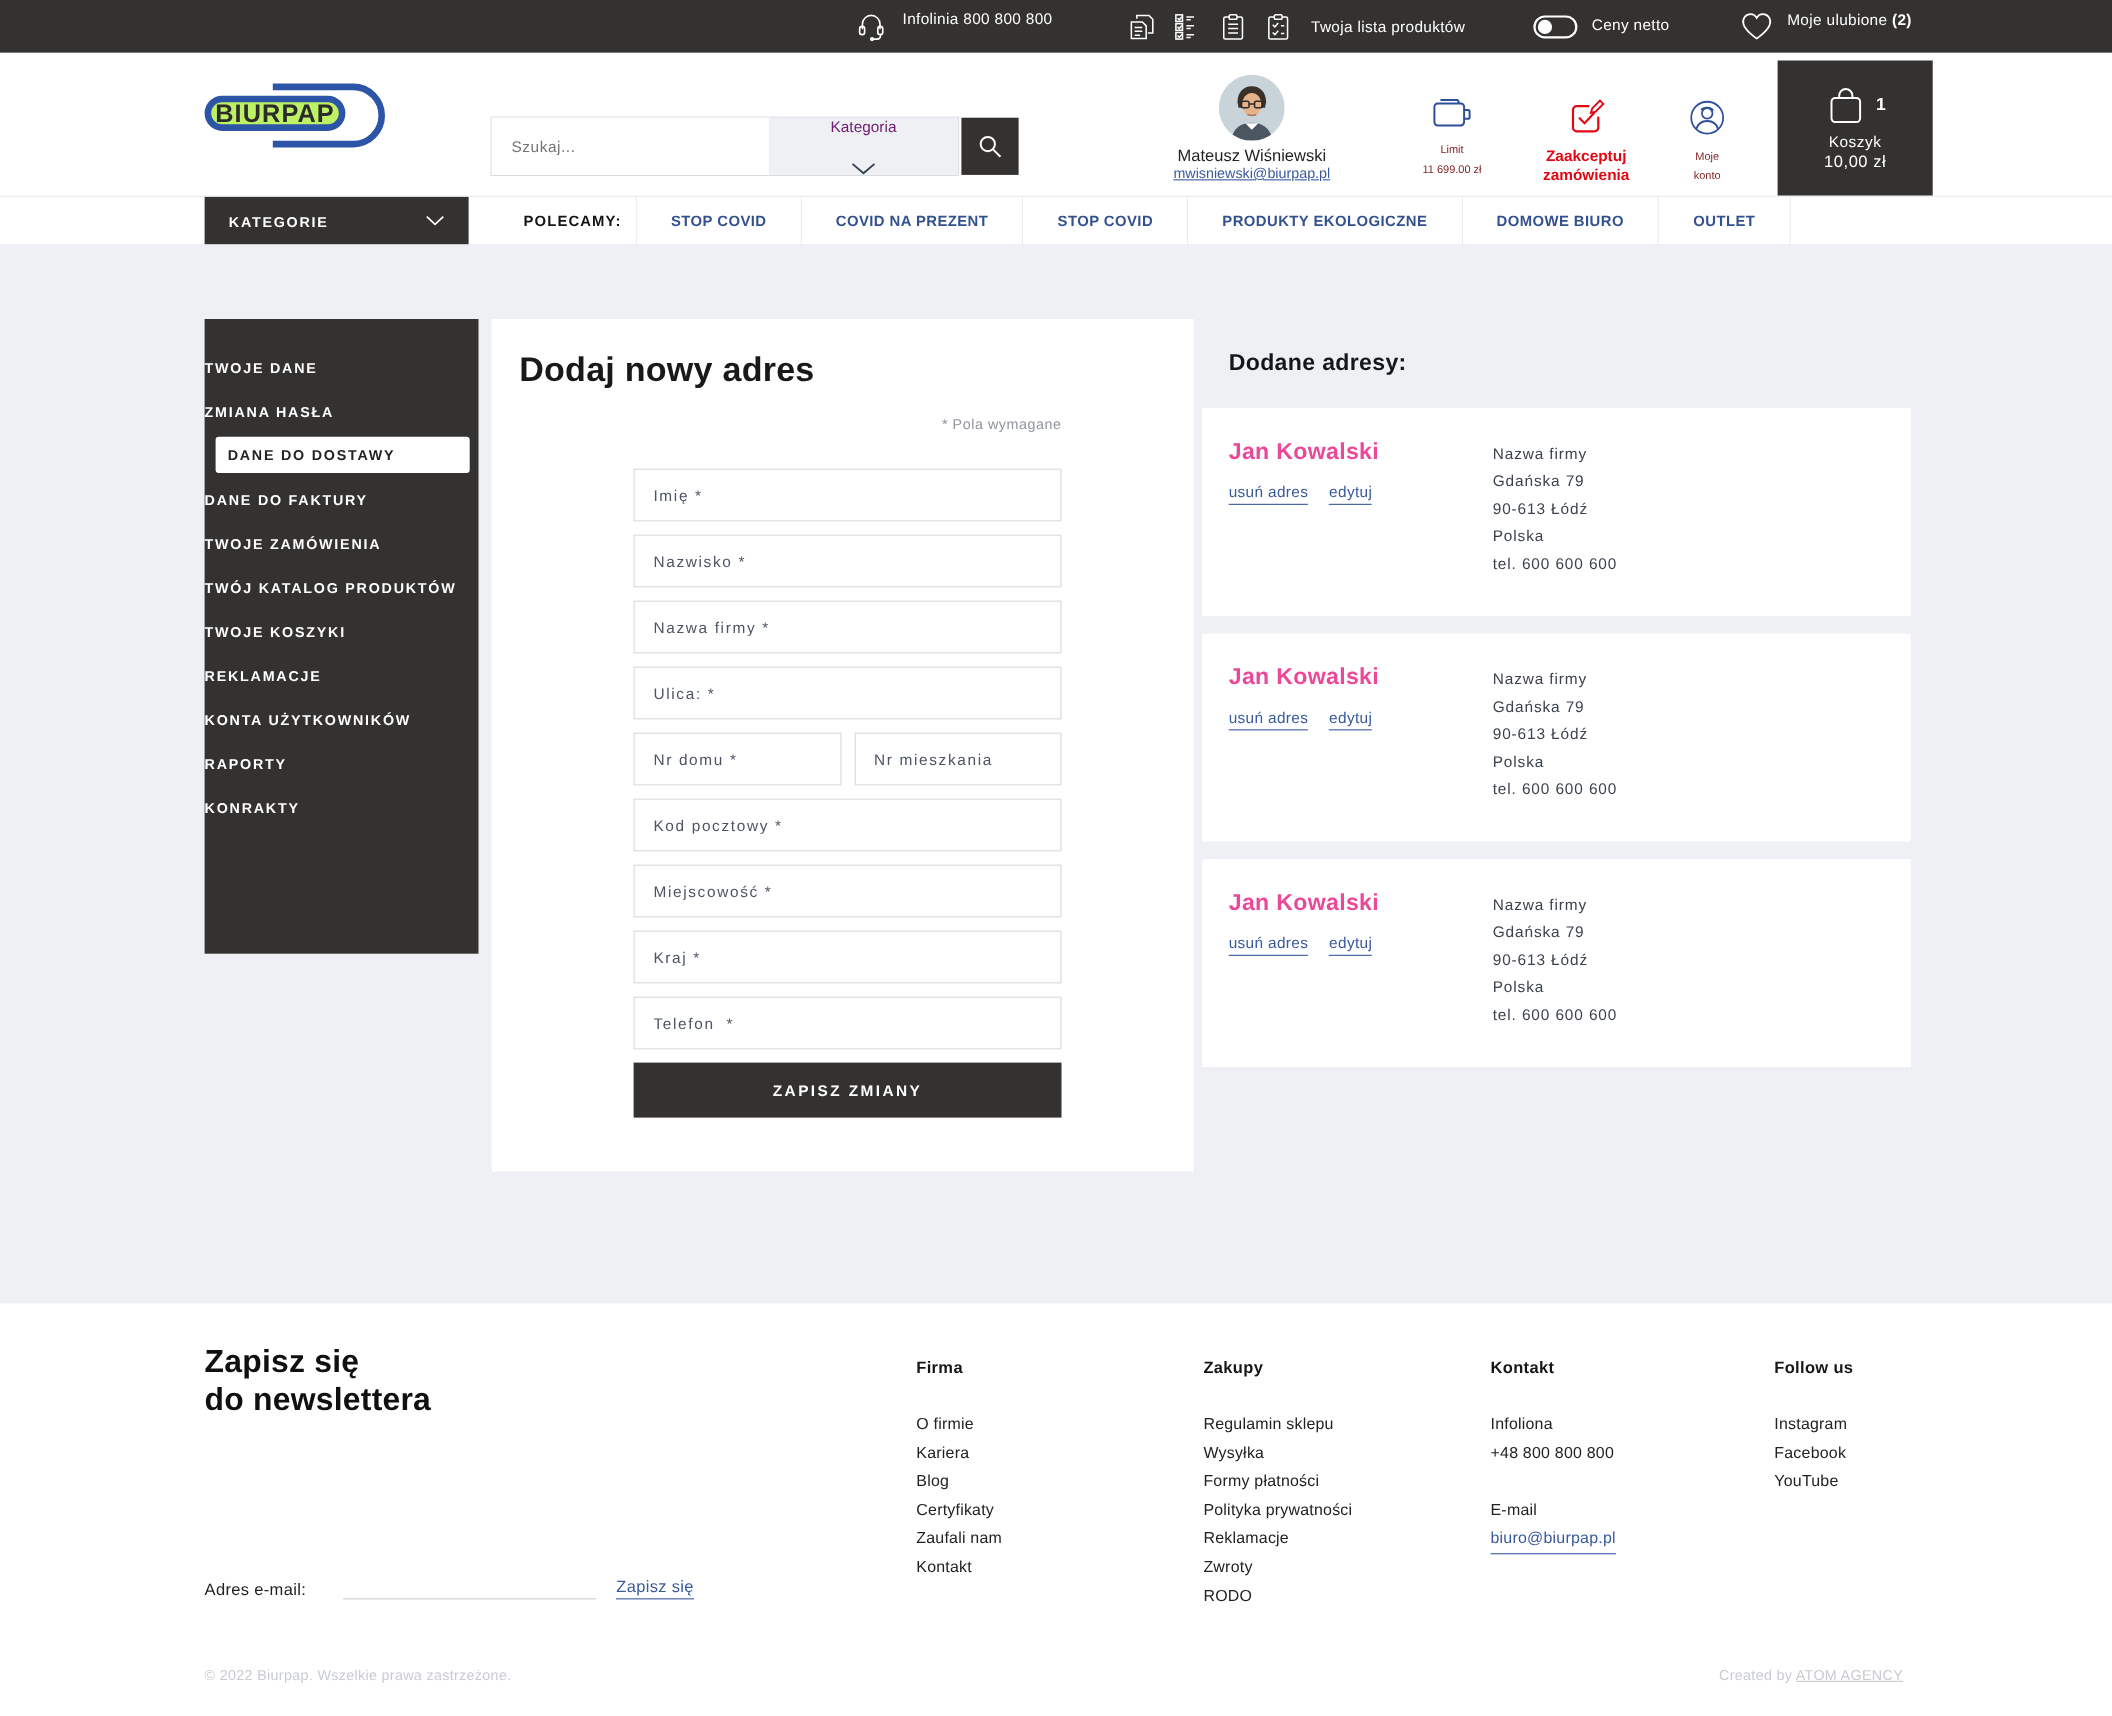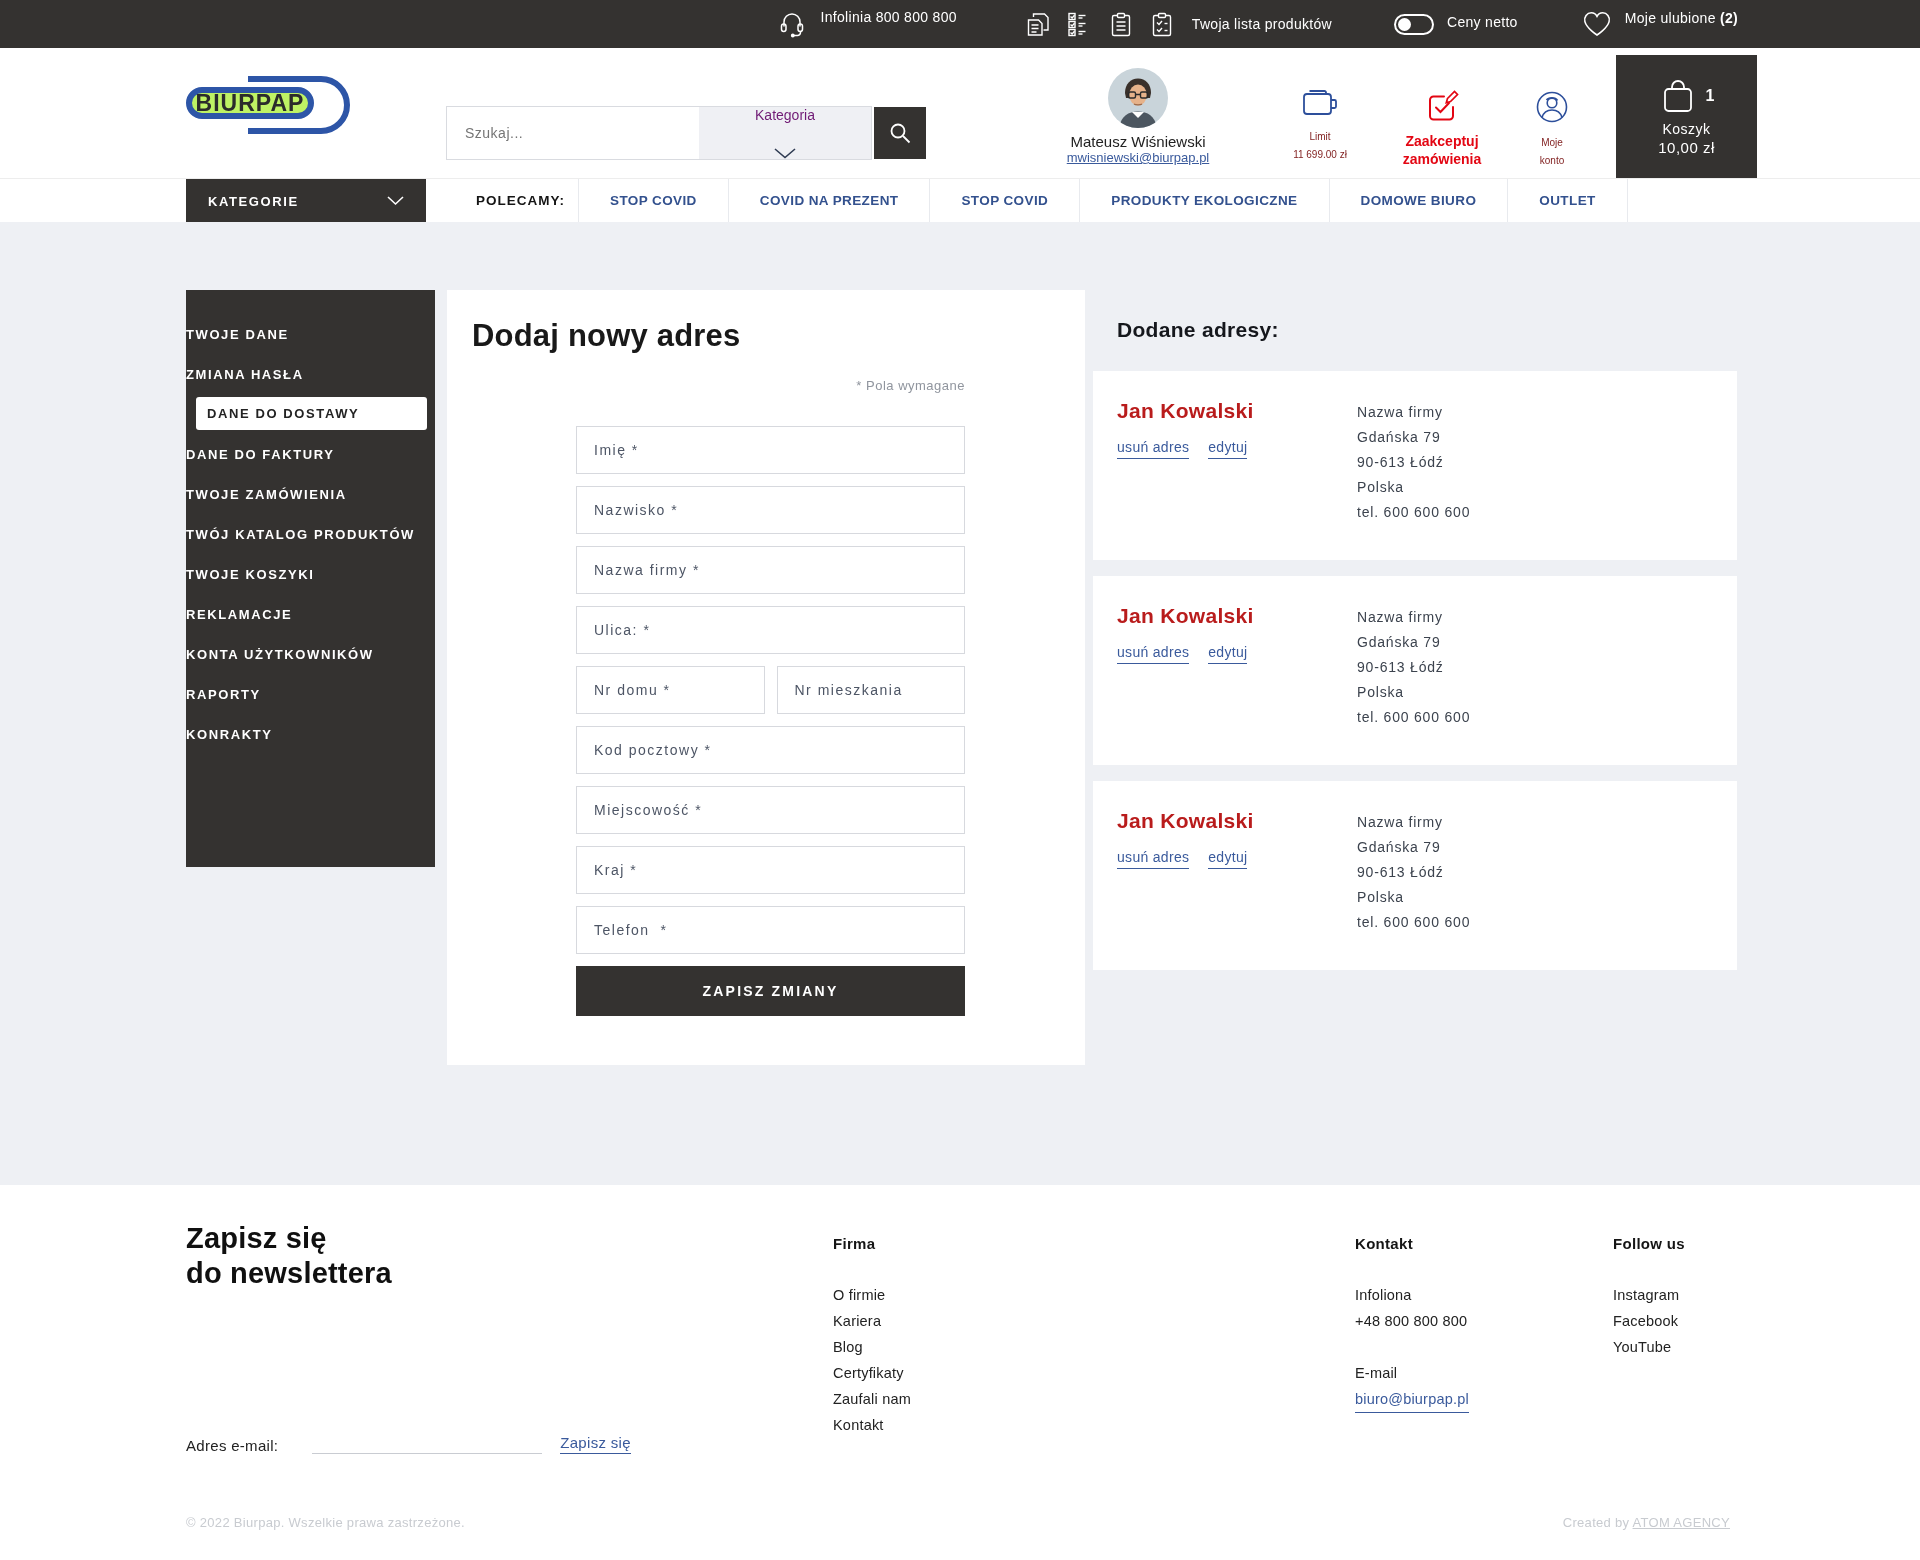--- a/index.html
+++ b/index.html
@@ -64,21 +64,21 @@
 .form-fields { position:absolute; left:129px; top:136px; width:389px; display:flex; flex-direction:column; gap:12px; }
 .f-input { width:100%; height:48px; border:1px solid #d7d9de; background:#fff; font-family:"Liberation Sans",sans-serif; font-size:14px; letter-spacing:1.5px; color:#4d5565; padding:0 17px; outline:none; }
 .f-input::placeholder { color:#4d5565; opacity:1; }
 .f-row { display:flex; gap:12px; }
 .f-row .f-input { flex:1; }
 .submit-btn { width:100%; height:50px; background:#343230; border:none; color:#fff; font-family:"Liberation Sans",sans-serif; font-size:14px; font-weight:bold; letter-spacing:2.2px; cursor:pointer; }
 
 .addresses { position:absolute; left:1093px; top:96px; width:644px; }
 .addr-title { font-size:21px; font-weight:bold; color:#15171c; margin-left:24px; margin-bottom:29px; letter-spacing:.3px; }
 .addr-card { position:relative; width:644px; height:189px; background:#fff; margin-bottom:16px; }
-.addr-name { position:absolute; left:24px; top:28px; font-size:21px; font-weight:bold; color:#b91c1c; letter-spacing:.3px; }
+.addr-name { position:absolute; left:24px; top:28px; font-size:21px; font-weight:bold; color:#ec4899; letter-spacing:.3px; }
 .addr-links { position:absolute; left:24px; top:68px; display:flex; gap:19px; }
 .addr-link { font-size:14px; color:#3a5a9c; border-bottom:1px solid #3a5a9c; padding-bottom:3px; cursor:pointer; letter-spacing:.3px; }
 .addr-info { position:absolute; left:264px; top:29px; font-size:14px; color:#3c434e; letter-spacing:.8px; line-height:25px; }
 
 
 .footer { position:relative; height:375px; background:#fff; }
 .nl-title { position:absolute; left:186px; top:36px; font-size:29px; line-height:35px; font-weight:bold; color:#101010; letter-spacing:.2px; }
 .nl-row { position:absolute; left:186px; top:247px; display:flex; align-items:flex-end; }
 .nl-label { font-size:15px; color:#222; letter-spacing:.3px; }
 .nl-input { width:230px; margin-left:34px; border:none; border-bottom:1px solid #c9ccd2; background:transparent; height:22px; outline:none; font-family:"Liberation Sans",sans-serif; font-size:14px; }
@@ -384,20 +384,32 @@
       <div class="f-list">
         <div class="f-item">O firmie</div>
         <div class="f-item">Kariera</div>
         <div class="f-item">Blog</div>
         <div class="f-item">Certyfikaty</div>
         <div class="f-item">Zaufali nam</div>
         <div class="f-item">Kontakt</div>
       </div>
     </div>
 
+    <div class="f-col f-col-zakupy">
+      <div class="f-col-title">Zakupy</div>
+      <div class="f-list">
+        <div class="f-item">Regulamin sklepu</div>
+        <div class="f-item">Wysyłka</div>
+        <div class="f-item">Formy płatności</div>
+        <div class="f-item">Polityka prywatności</div>
+        <div class="f-item">Reklamacje</div>
+        <div class="f-item">Zwroty</div>
+        <div class="f-item">RODO</div>
+      </div>
+    </div>
 
     <div class="f-col f-col-kontakt">
       <div class="f-col-title">Kontakt</div>
       <div class="f-list">
         <div class="f-item static">Infoliona</div>
         <div class="f-item">+48 800 800 800</div>
         <div class="f-spacer"></div>
         <div class="f-item static">E-mail</div>
         <span class="f-email-link">biuro@biurpap.pl</span>
       </div>

